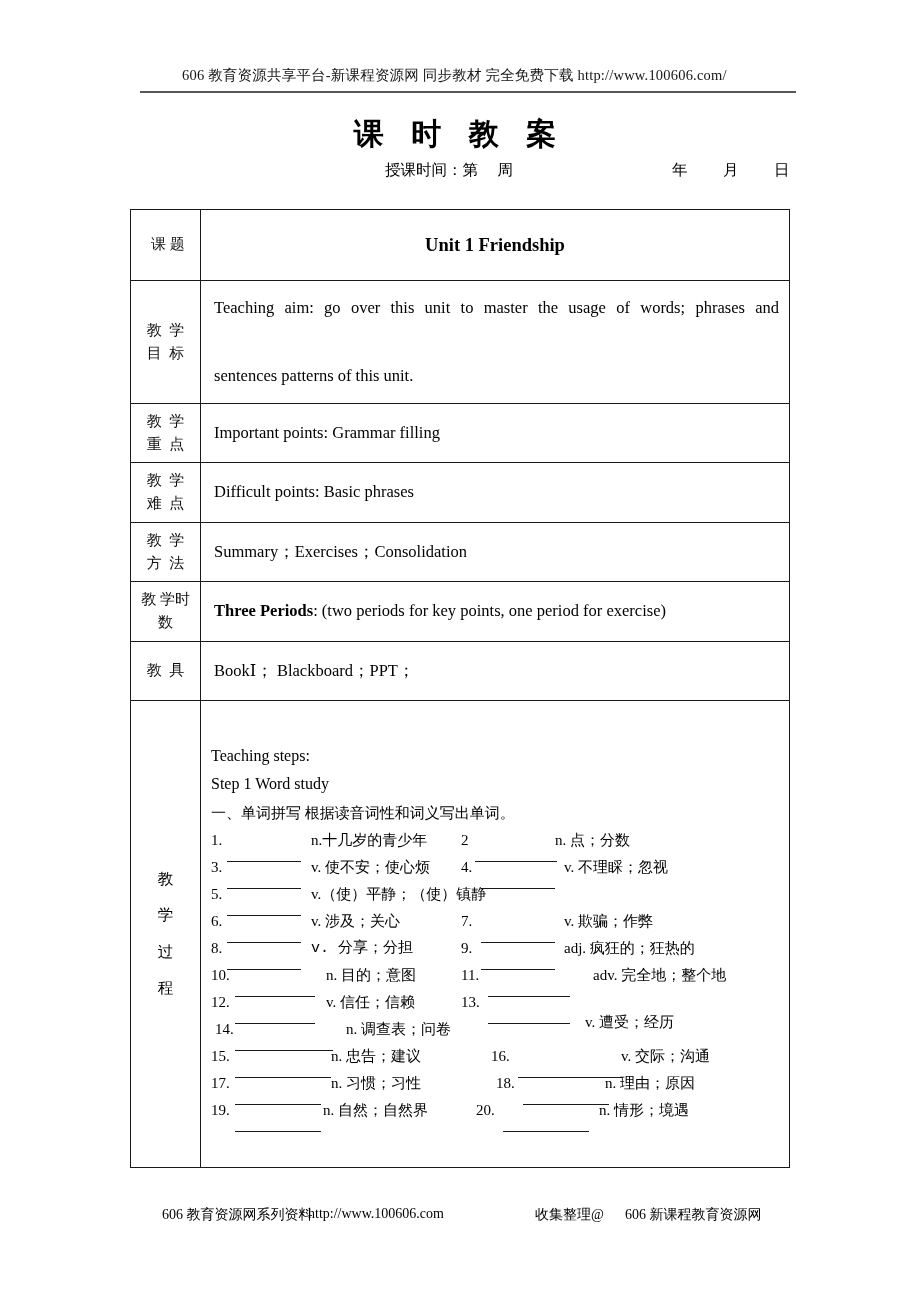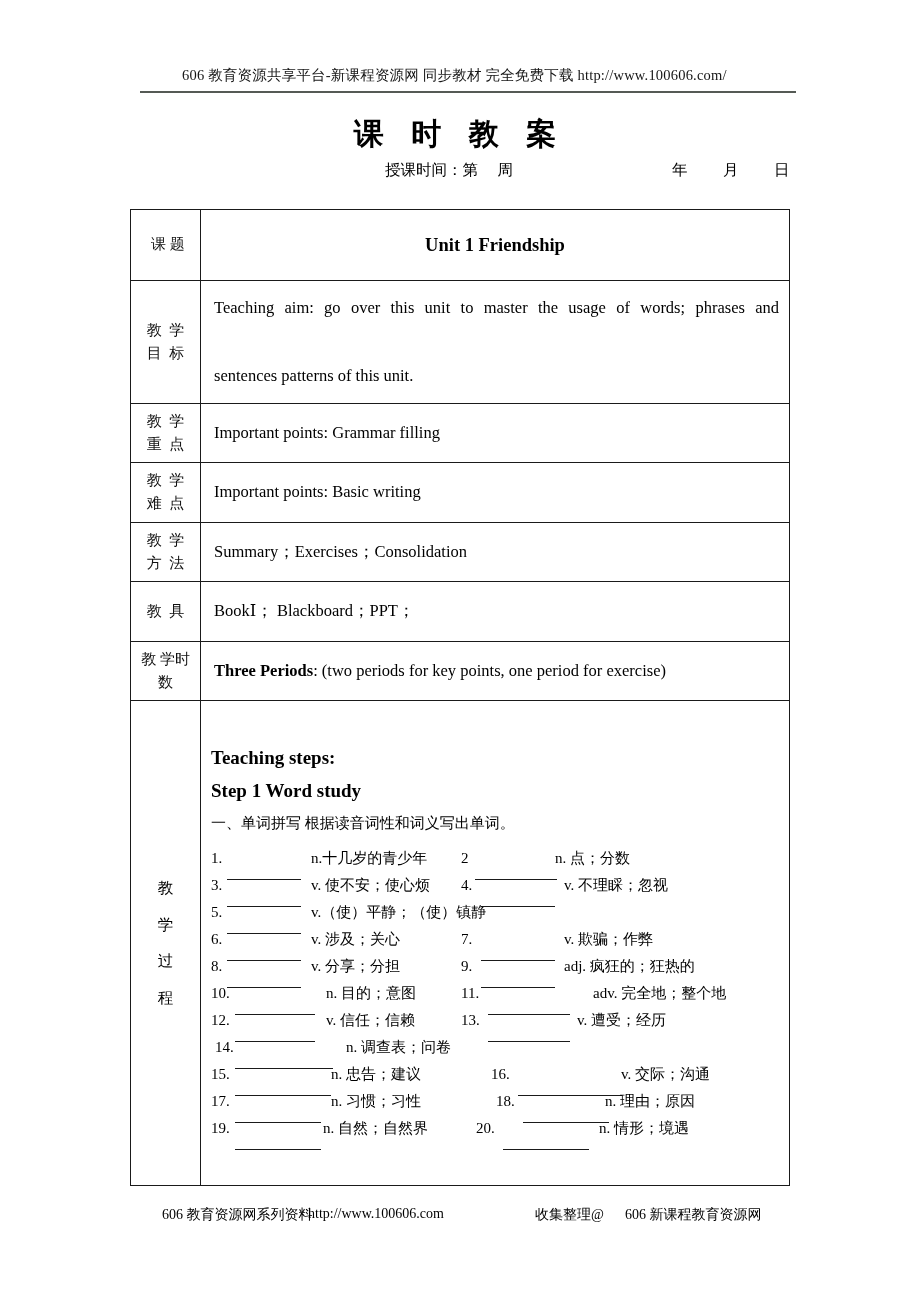--- a/index.html
+++ b/index.html
@@ -139,29 +139,29 @@
     line-height: 2.35;
   }
   td.process-label span { display: block; }
 
   td.process-cell {
     vertical-align: top;
     padding: 42px 8px 40px 10px;
     font-size: 15px;
   }
   .steps-head {
-    font-weight: bold;
-    font-size: 19px;
+    font-weight: normal;
+    font-size: 16px;
     line-height: 1.62;
     margin-bottom: 2px;
   }
   .cn-instr {
     font-size: 15px;
     line-height: 1.9;
-    margin-bottom: 11px;
+    margin-bottom: 2px;
     font-family: Liberation Serif, serif;
   }
   .word-list { font-size: 15px; line-height: 1.0; }
   .word-row {
     position: relative;
     height: 27px;
     white-space: nowrap;
   }
   .word-row .itm {
     position: absolute;
@@ -244,44 +244,44 @@
           <span class="lbl-line">重  点</span>
         </td>
         <td class="value-cell">Important points: Grammar filling</td>
       </tr>
 
       <tr class="row-simple">
         <td class="label-cell">
           <span class="lbl-line">教  学</span>
           <span class="lbl-line">难  点</span>
         </td>
-        <td class="value-cell">Important points:   Basic writing</td>
+        <td class="value-cell">Difficult points:   Basic phrases</td>
       </tr>
 
       <tr class="row-simple">
         <td class="label-cell">
           <span class="lbl-line">教  学</span>
           <span class="lbl-line">方  法</span>
         </td>
         <td class="value-cell">Summary；Exercises；Consolidation</td>
       </tr>
 
       <tr class="row-simple">
         <td class="label-cell">
-          <span class="lbl-line">教  具</span>
-        </td>
-        <td class="value-cell">BookⅠ；   Blackboard；PPT；</td>
-      </tr>
-
-      <tr class="row-simple">
-        <td class="label-cell">
           <span class="lbl-line">教 学时</span>
           <span class="lbl-line">数</span>
         </td>
         <td class="value-cell"><span class="bold">Three Periods</span><span>: (two periods for key points, one period for exercise)</span></td>
+      </tr>
+
+      <tr class="row-simple">
+        <td class="label-cell">
+          <span class="lbl-line">教  具</span>
+        </td>
+        <td class="value-cell">BookⅠ；   Blackboard；PPT；</td>
       </tr>
 
       <tr>
         <td class="process-label">
           <span>教</span>
           <span>学</span>
           <span>过</span>
           <span>程</span>
         </td>
         <td class="process-cell">
@@ -320,42 +320,42 @@
               <span class="blank" style="left:14px; width:74px; position:absolute; top:17px;"></span>
               <span class="itm" style="left:100px;">v. 涉及；关心</span>
               <span class="itm" style="left:250px;">7.</span>
               <span class="blank" style="left:268px; width:74px; position:absolute; top:17px;"></span>
               <span class="itm" style="left:353px;">v. 欺骗；作弊</span>
             </div>
 
             <div class="word-row">
               <span class="itm" style="left:0px;">8.</span>
               <span class="blank" style="left:14px; width:74px; position:absolute; top:17px;"></span>
-              <span class="itm" style="left:100px;">v. 分享；分担</span>
+              <span class="itm" style="left:100px;font-family:Liberation Mono, monospace;">v. 分享；分担</span>
               <span class="itm" style="left:250px;">9.</span>
               <span class="blank" style="left:268px; width:74px; position:absolute; top:17px;"></span>
               <span class="itm" style="left:353px;">adj. 疯狂的；狂热的</span>
             </div>
 
             <div class="word-row">
               <span class="itm" style="left:0px;">10.</span>
               <span class="blank" style="left:22px; width:80px; position:absolute; top:17px;"></span>
               <span class="itm" style="left:115px;">n. 目的；意图</span>
               <span class="itm" style="left:250px;">11.</span>
               <span class="blank" style="left:275px; width:82px; position:absolute; top:17px;"></span>
               <span class="itm" style="left:382px;">adv. 完全地；整个地</span>
             </div>
 
             <div class="word-row">
               <span class="itm" style="left:0px;">12.</span>
               <span class="blank" style="left:22px; width:80px; position:absolute; top:17px;"></span>
               <span class="itm" style="left:115px;">v. 信任；信赖</span>
               <span class="itm" style="left:250px;">13.</span>
               <span class="blank" style="left:275px; width:82px; position:absolute; top:17px;"></span>
-              <span class="itm" style="left:366px;">v. 遭受；经历</span>
+              <span class="itm" style="left:374px;margin-top:20px;">v. 遭受；经历</span>
             </div>
 
             <div class="word-row">
               <span class="itm" style="left:4px;">14.</span>
               <span class="blank" style="left:22px; width:98px; position:absolute; top:17px;"></span>
               <span class="itm" style="left:135px;">n. 调查表；问卷</span>
             </div>
 
             <div class="word-row">
               <span class="itm" style="left:0px;">15.</span>

